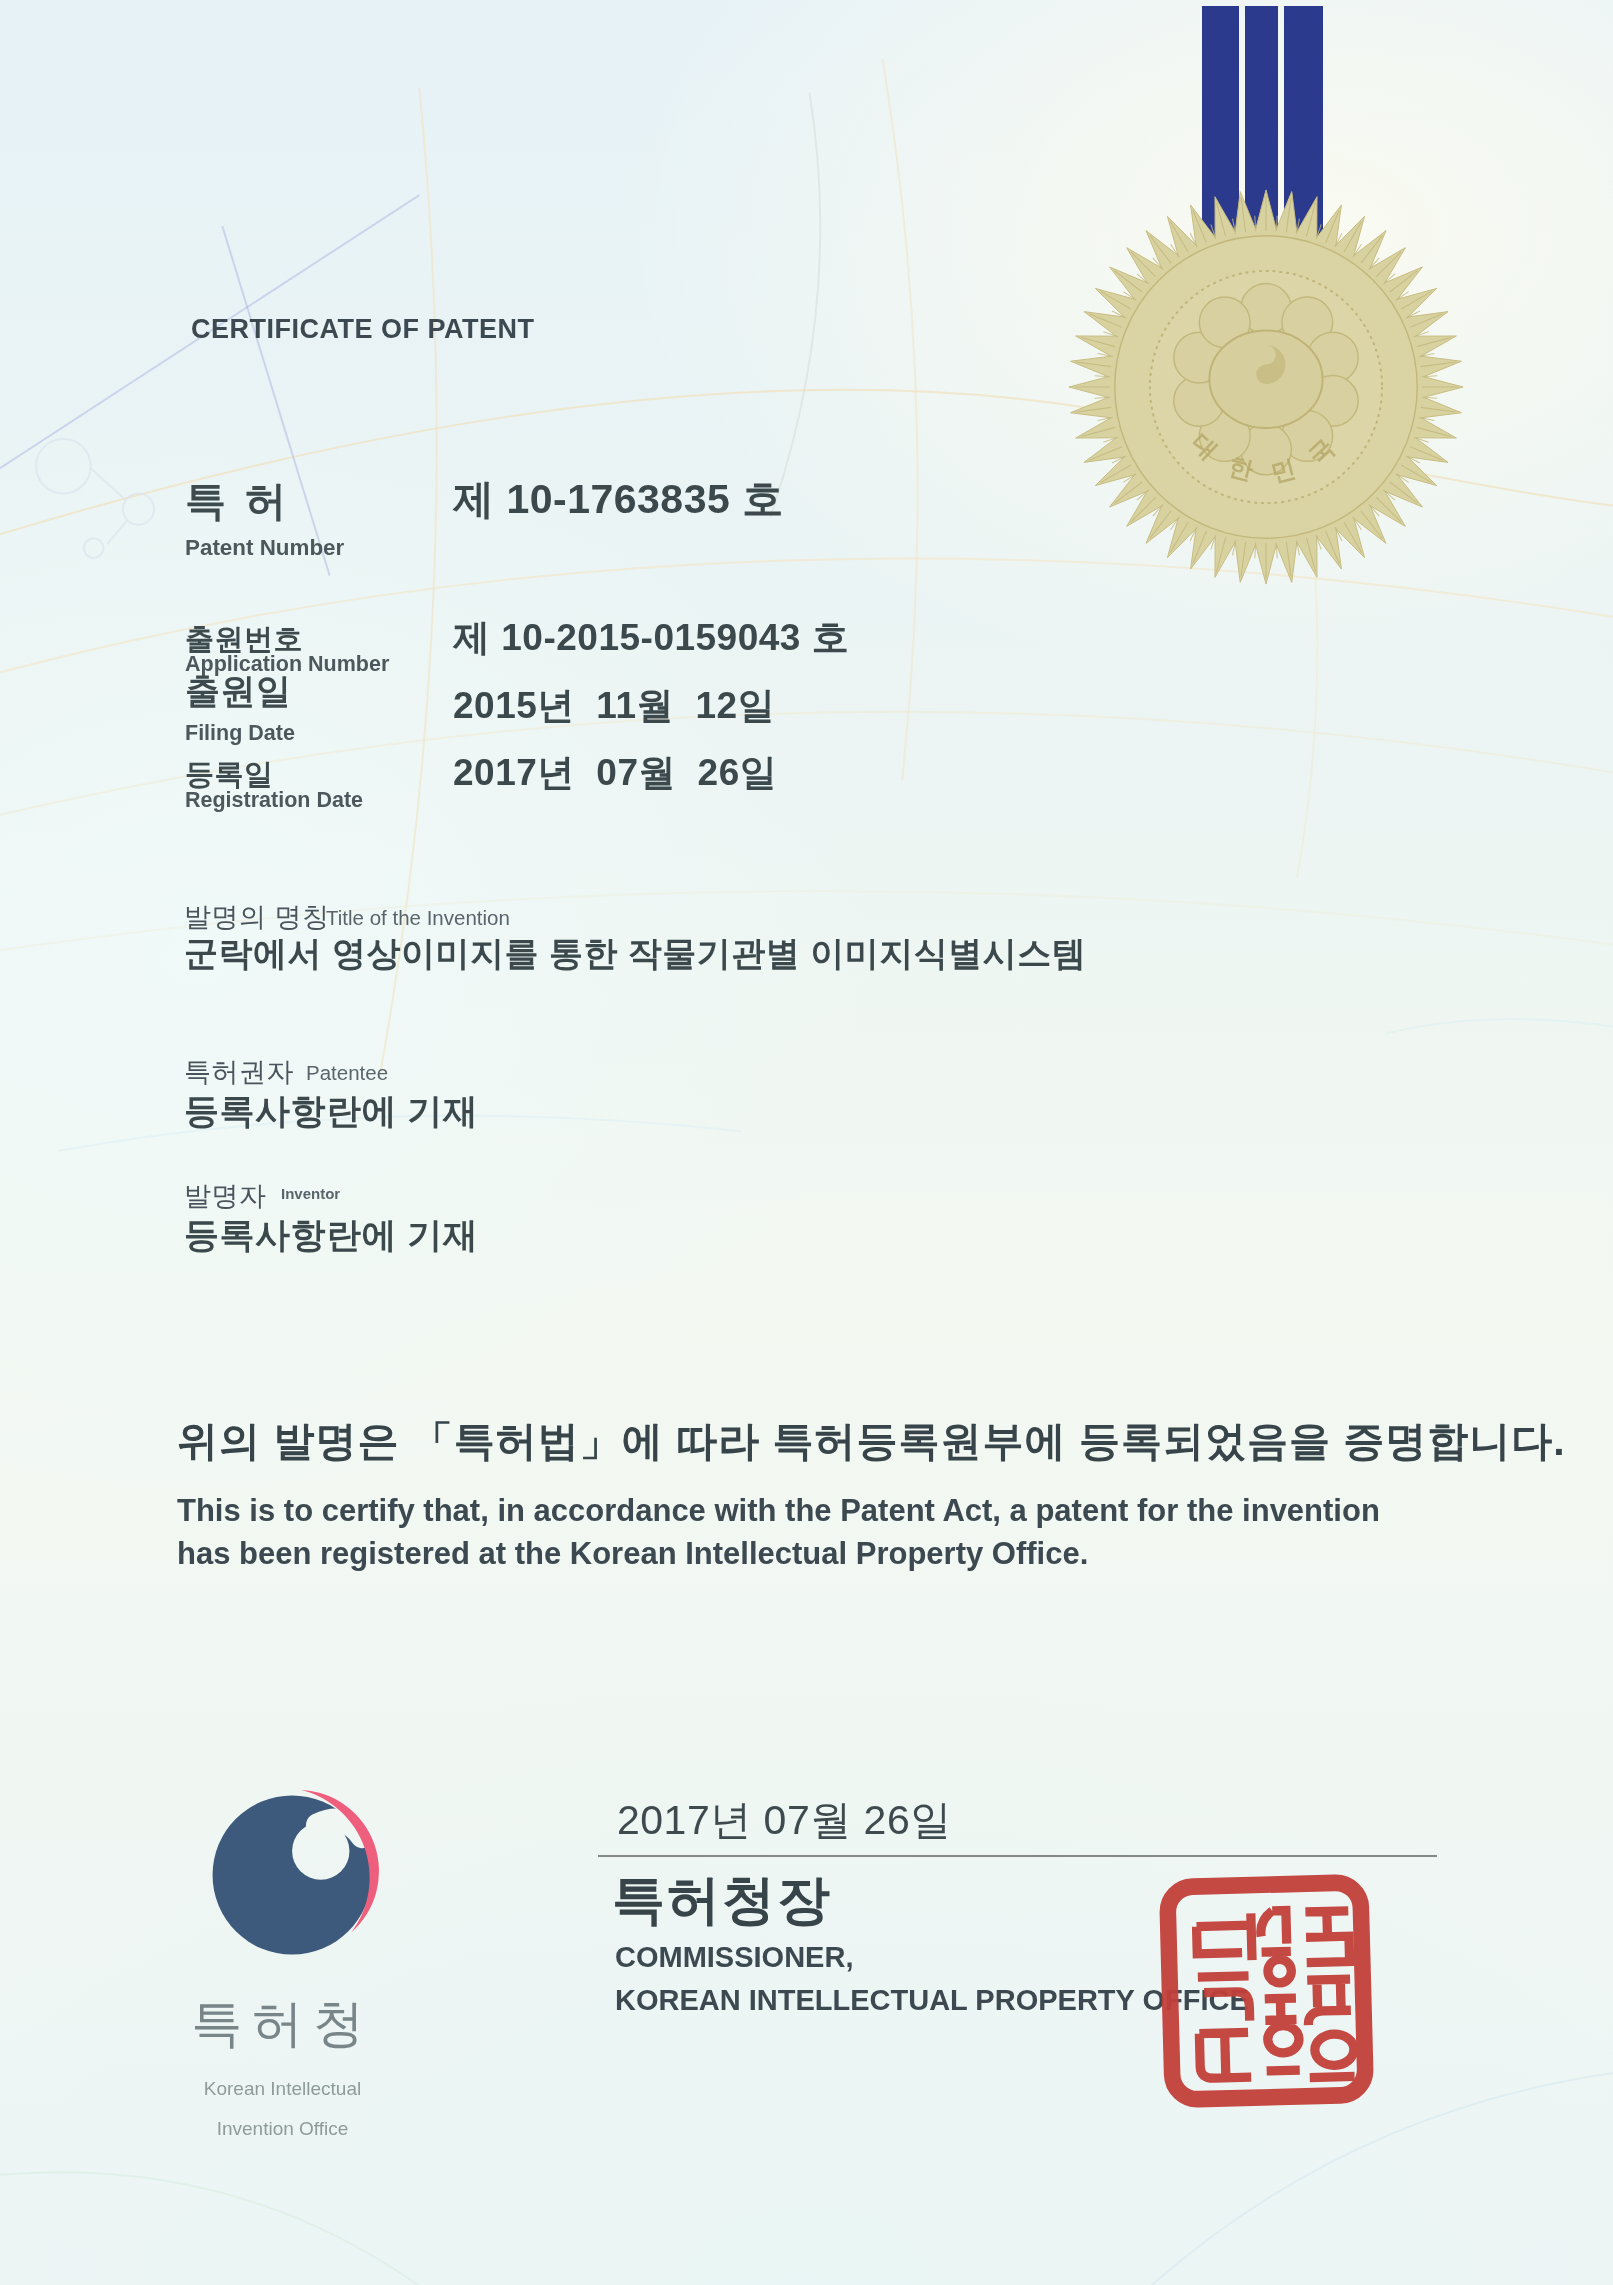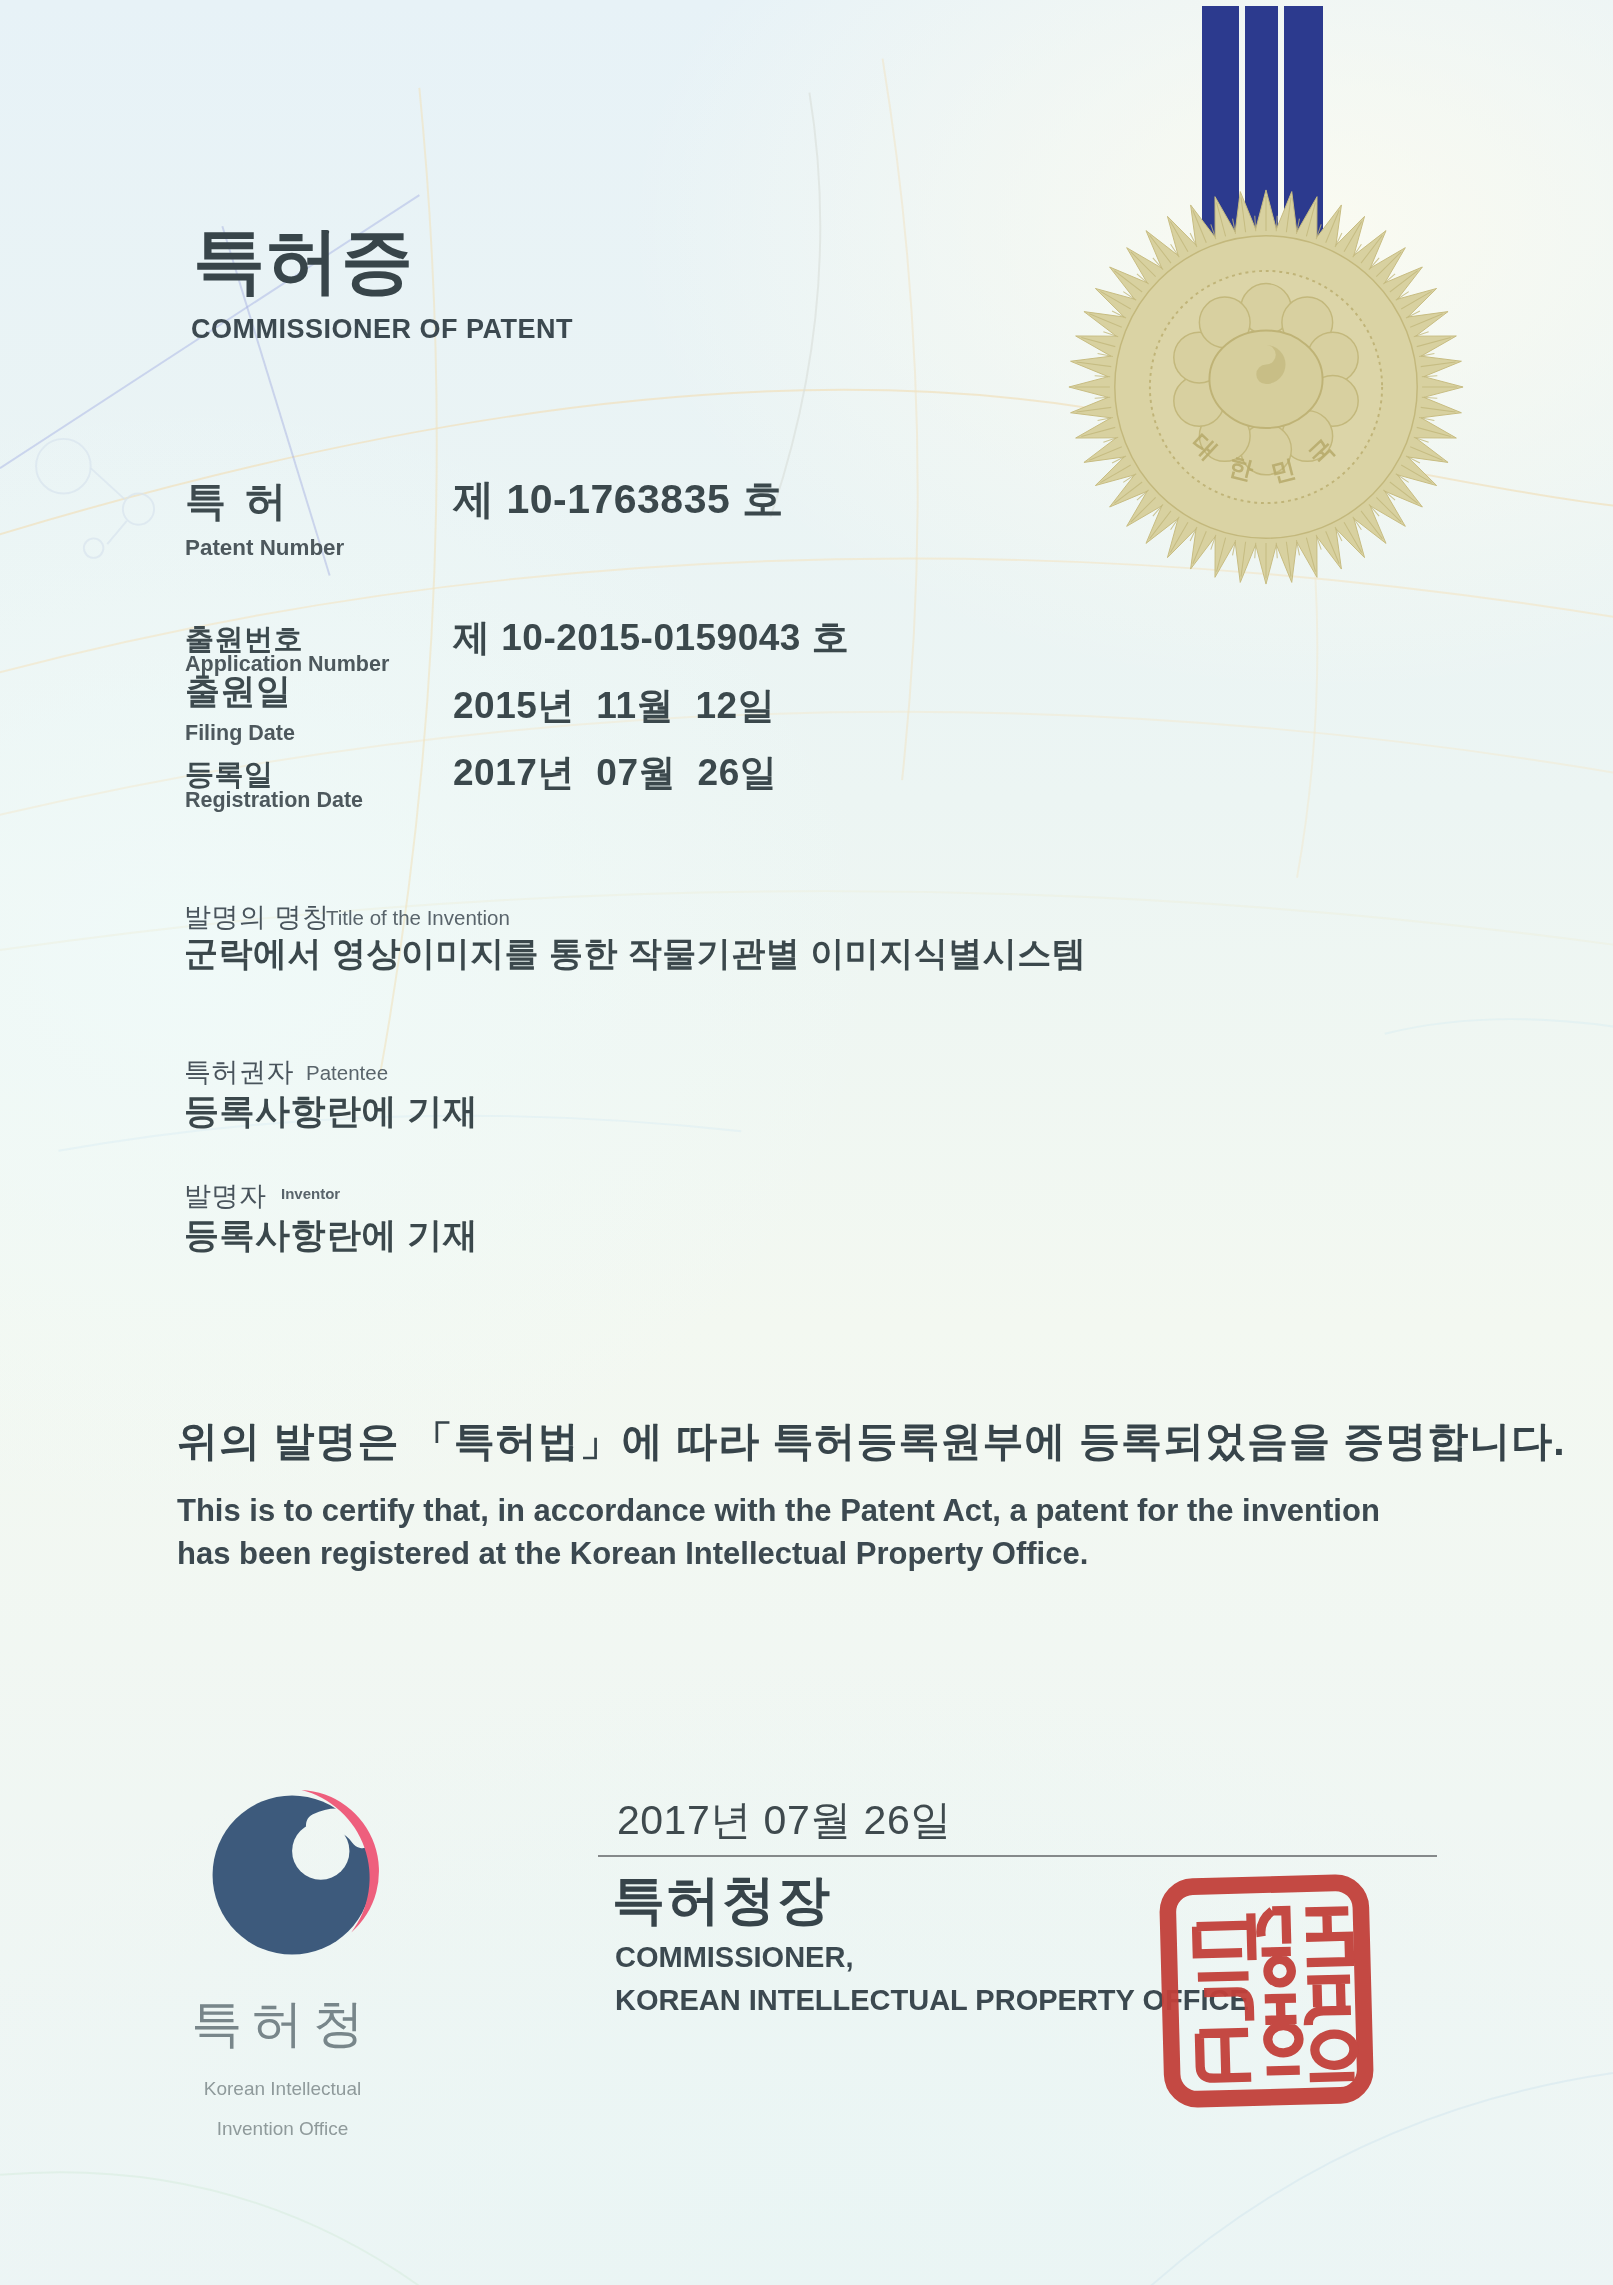--- a/index.html
+++ b/index.html
@@ -273,22 +273,21 @@
         <circle cx="162.7" cy="138.8" r="26"></circle>
       </g>
     <ellipse cx="205" cy="197" rx="58" ry="50" fill="#d6ce9c" stroke="#bfb376" stroke-width="2"></ellipse>
     <path d="M 205 162 a 20 20 0 0 1 0 40 a 10 10 0 0 1 0 -20 a 10 10 0 0 0 0 -20 z" fill="#c7bd84" opacity=".9"></path>
     <path id="medal-arc" d="M 122 253 A 96 96 0 0 0 288 253" fill="none"></path>
     <text font-size="25" font-weight="bold" fill="#b7aa6a" letter-spacing="8" opacity=".85">
       <textPath href="#medal-arc" startOffset="50%" text-anchor="middle">대 한 민 국</textPath>
     </text>
   </svg>
 
-  <div class="abs z3 ko" style="left:193px;top:213px;font-size:72px;font-weight:800;color:#38454a;letter-spacing:2px;">특허증</div>
-  <div class="abs z3" style="left:191px;top:314px;font-size:27px;font-weight:700;color:#3c4950;letter-spacing:0.5px;">COMMISSIONER OF PATENT</div>
+  <div class="abs z3" style="left:191px;top:314px;font-size:27px;font-weight:700;color:#3c4950;letter-spacing:0.5px;">CERTIFICATE OF PATENT</div>
 
   <div class="abs z3 ko label-ko" style="left:185px;top:474px;font-size:41px;letter-spacing:3.9px;text-align:center;">특 허</div>
   <div class="abs z3 label-en" style="left:185px;top:535px;font-size:22.4px;">Patent Number</div>
   <div class="abs z3 ko value" style="left:453px;top:472px;font-size:41px;">제 10-1763835 호</div>
 
   <div class="abs z3 ko label-ko" style="left:185px;top:620px;font-size:29px;">출원번호</div>
   <div class="abs z3 label-en" style="left:185px;top:652px;font-size:21.5px;">Application Number</div>
   <div class="abs z3 ko value" style="left:453px;top:613px;font-size:37px;">제 10-2015-0159043 호</div>
 
   <div class="abs z3 ko label-ko" style="left:185px;top:668px;font-size:35px;">출원일</div>

